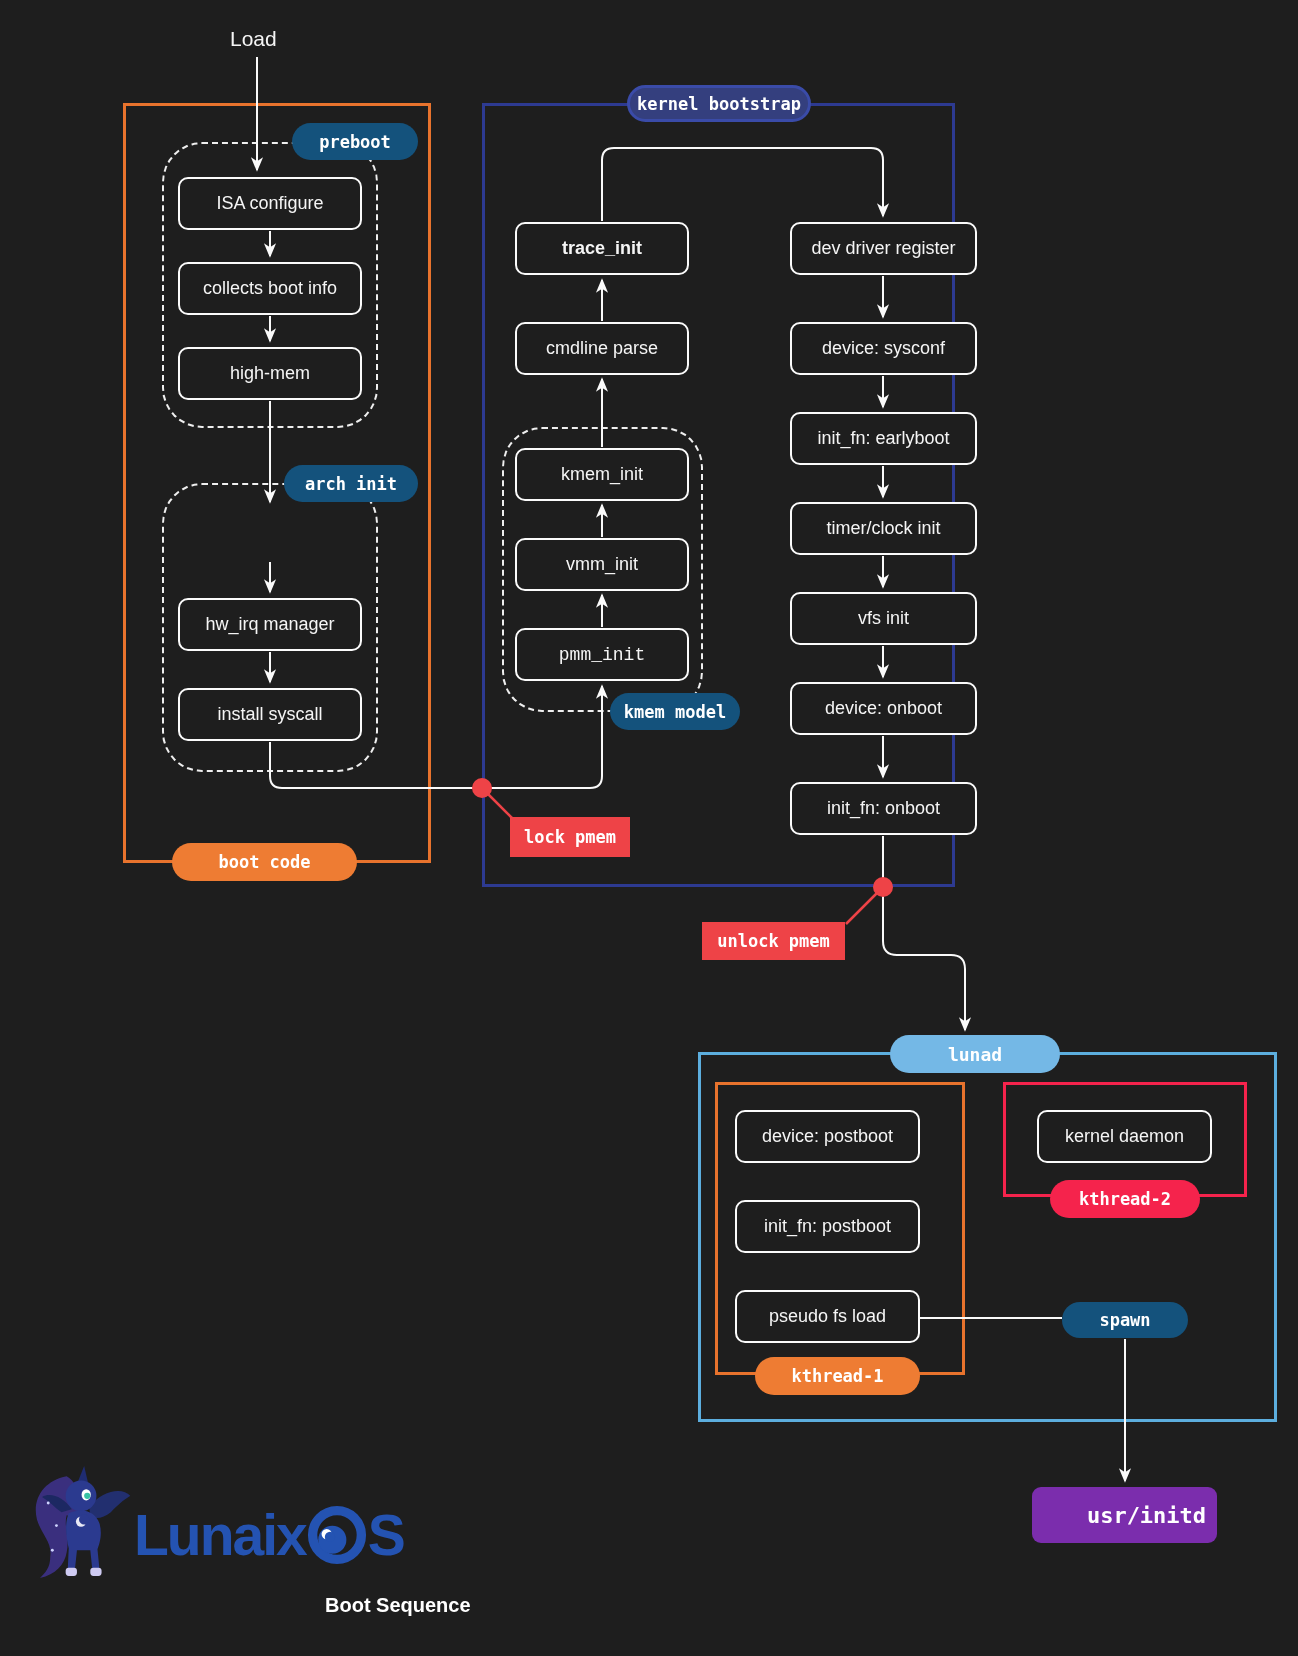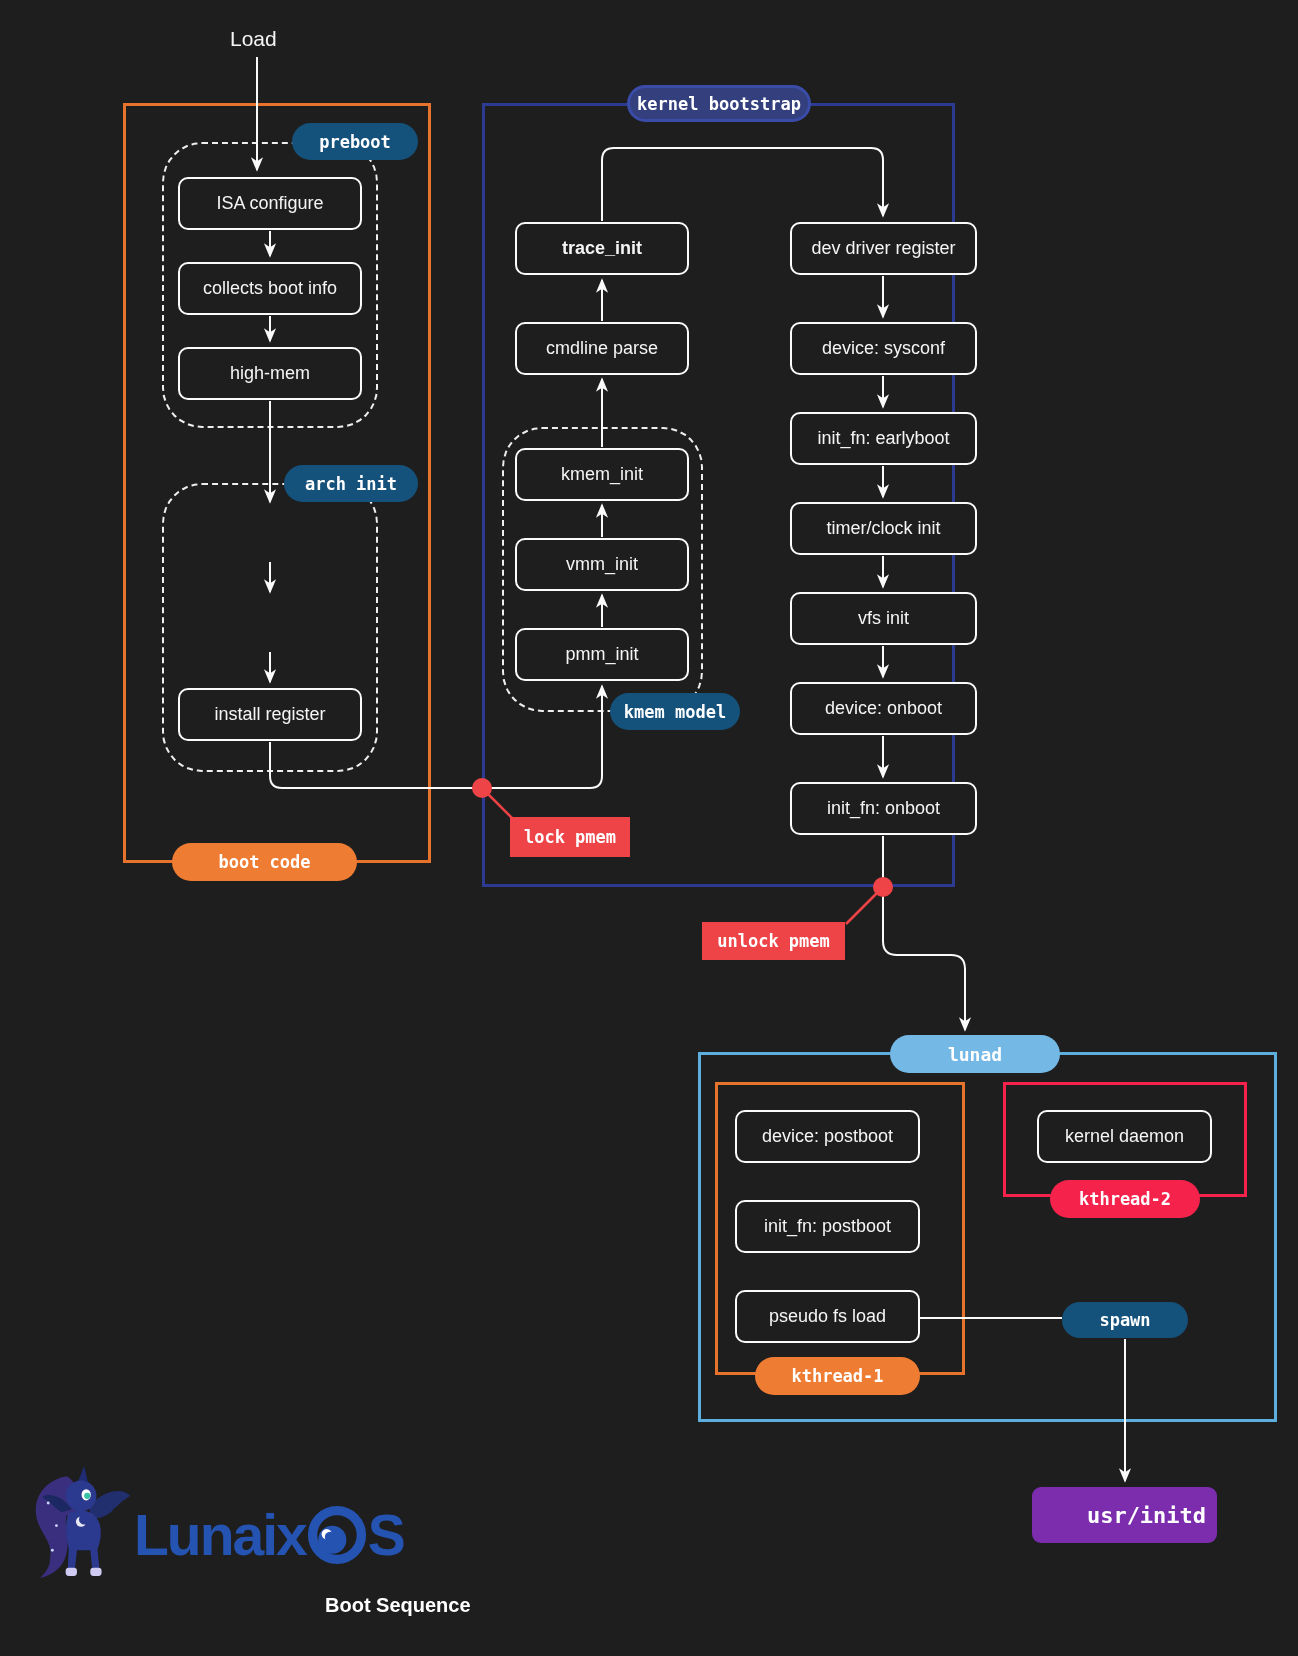--- a/index.html
+++ b/index.html
@@ -92,27 +92,28 @@
   <div class="pill" style="left:755px;top:1357px;width:165px;height:38px;background:var(--orangePill);">kthread-1</div>
   <div class="pill" style="left:1050px;top:1180px;width:150px;height:38px;background:var(--crimson);">kthread-2</div>
   <div class="pill" style="left:1062px;top:1302px;width:126px;height:36px;background:var(--deepBlue);">spawn</div>
 
   <div class="redlabel" style="left:510px;top:817px;width:120px;height:40px;">lock pmem</div>
   <div class="redlabel" style="left:702px;top:922px;width:143px;height:38px;">unlock pmem</div>
 
   <div class="node" style="left:178px;top:177px;width:184px;height:53px;">ISA configure</div>
   <div class="node" style="left:178px;top:262px;width:184px;height:53px;">collects boot info</div>
   <div class="node" style="left:178px;top:347px;width:184px;height:53px;">high-mem</div>
-  <div class="node" style="left:178px;top:688px;width:184px;height:53px;">install register</div>
+  <div class="node" style="left:178px;top:598px;width:184px;height:53px;">hw_irq manager</div>
+  <div class="node" style="left:178px;top:688px;width:184px;height:53px;">install syscall</div>
 
   <div class="node" style="left:515px;top:222px;width:174px;height:53px;font-weight:bold;">trace_init</div>
   <div class="node" style="left:515px;top:322px;width:174px;height:53px;">cmdline parse</div>
   <div class="node" style="left:515px;top:448px;width:174px;height:53px;">kmem_init</div>
   <div class="node" style="left:515px;top:538px;width:174px;height:53px;">vmm_init</div>
-  <div class="node" style="left:515px;top:628px;width:174px;height:53px;">pmm_init</div>
+  <div class="node" style="left:515px;top:628px;width:174px;height:53px;font-family:Liberation Mono, monospace;">pmm_init</div>
   <div class="node" style="left:790px;top:222px;width:187px;height:53px;">dev driver register</div>
   <div class="node" style="left:790px;top:322px;width:187px;height:53px;">device: sysconf</div>
   <div class="node" style="left:790px;top:412px;width:187px;height:53px;">init_fn: earlyboot</div>
   <div class="node" style="left:790px;top:502px;width:187px;height:53px;">timer/clock init</div>
   <div class="node" style="left:790px;top:592px;width:187px;height:53px;">vfs init</div>
   <div class="node" style="left:790px;top:682px;width:187px;height:53px;">device: onboot</div>
   <div class="node" style="left:790px;top:782px;width:187px;height:53px;">init_fn: onboot</div>
 
   <div class="node" style="left:735px;top:1110px;width:185px;height:53px;">device: postboot</div>
   <div class="node" style="left:735px;top:1200px;width:185px;height:53px;">init_fn: postboot</div>

